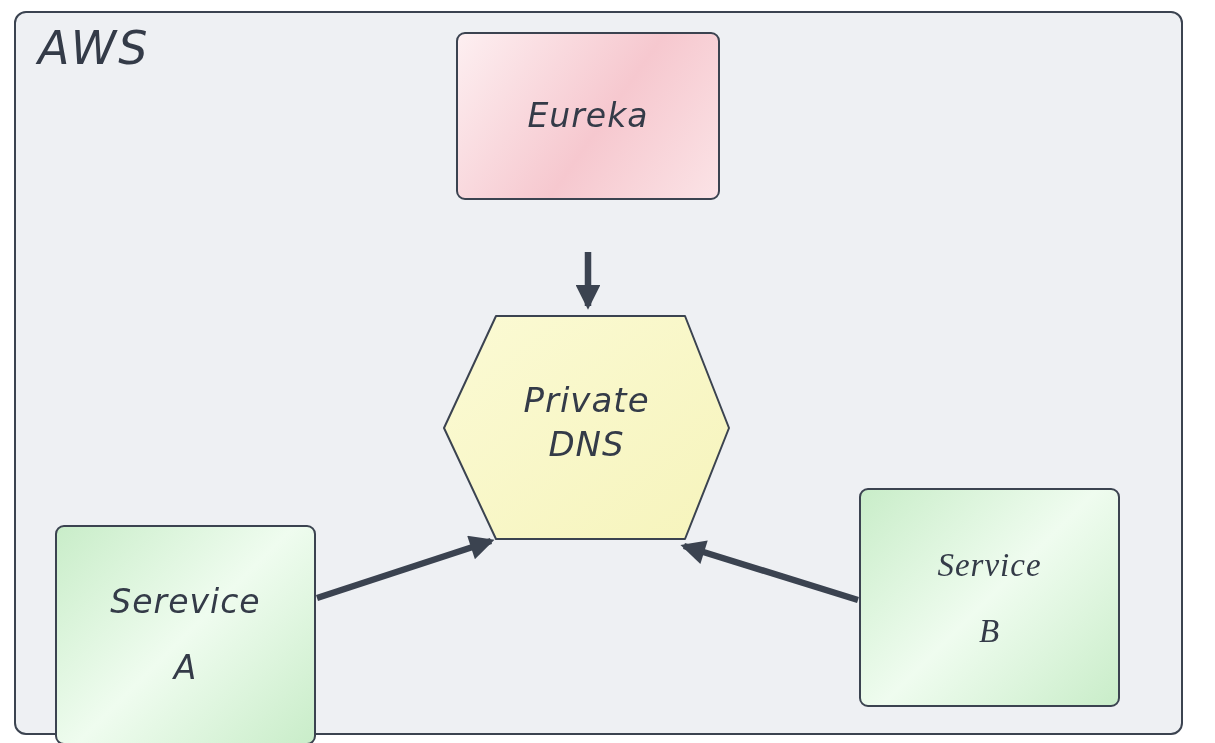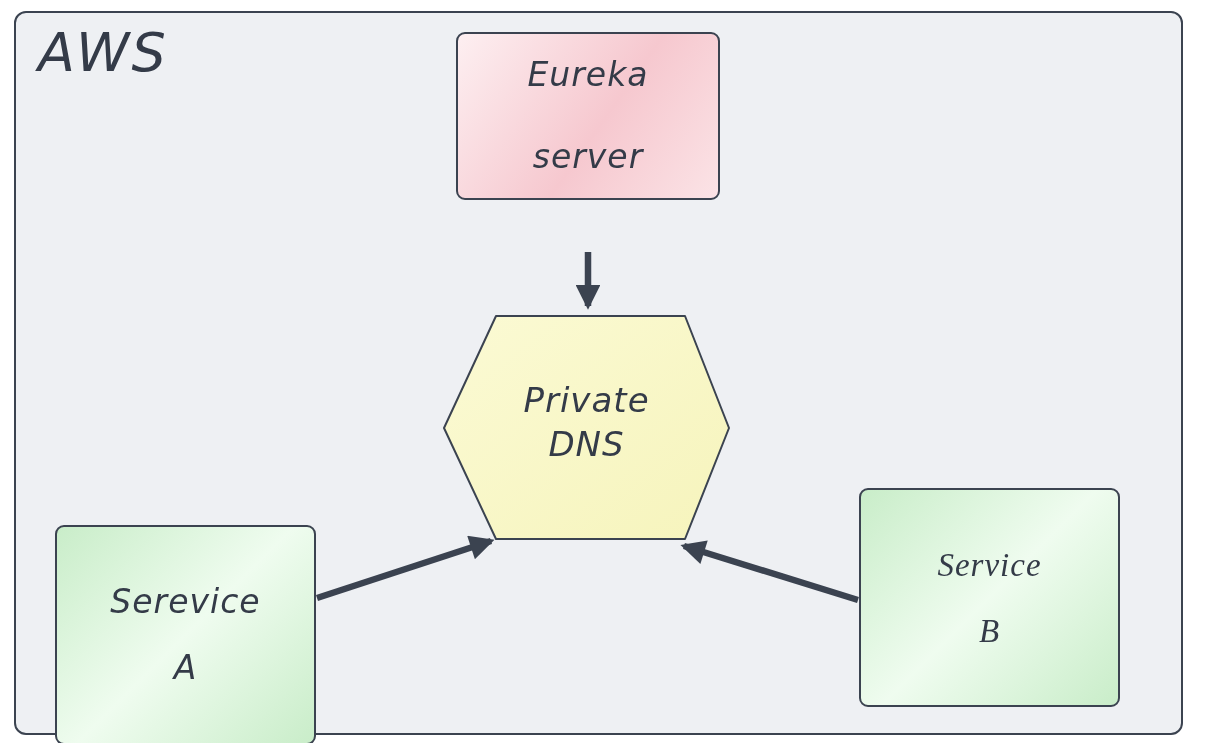--- a/index.html
+++ b/index.html
@@ -30,21 +30,21 @@
     position:absolute;
     left:14px;top:11px;
     width:1169px;height:724px;
     background:var(--canvas-fill);
     border:2px solid var(--stroke);
     border-radius:12px;
   }
   .aws-label{
     position:absolute;
     left:22px;top:10px;
-    font-size:54px;
+    font-size:46px;
     font-style:italic;
     letter-spacing:2px;
     color:var(--text);
     line-height:1.1;
   }
   
   .node{
     position:absolute;
     border:2px solid var(--stroke);
     border-radius:9px;
@@ -138,21 +138,20 @@
 
     <line class="edge" x1="588" y1="252" x2="588" y2="306" marker-end="url(#arrow)"></line>
 
     <line class="edge" x1="317" y1="598" x2="491" y2="541" marker-end="url(#arrow)"></line>
 
     <line class="edge" x1="858" y1="600" x2="684" y2="546" marker-end="url(#arrow)"></line>
   </svg>
 
   <div class="node node-eureka">
     <span>Eureka</span>
-    <span>server</span>
   </div>
 
   <div class="dns-label">
     <span>Private</span>
     <span>DNS</span>
   </div>
 
   <div class="node node-service-a">
     <span>Serevice</span>
     <span>A</span>

